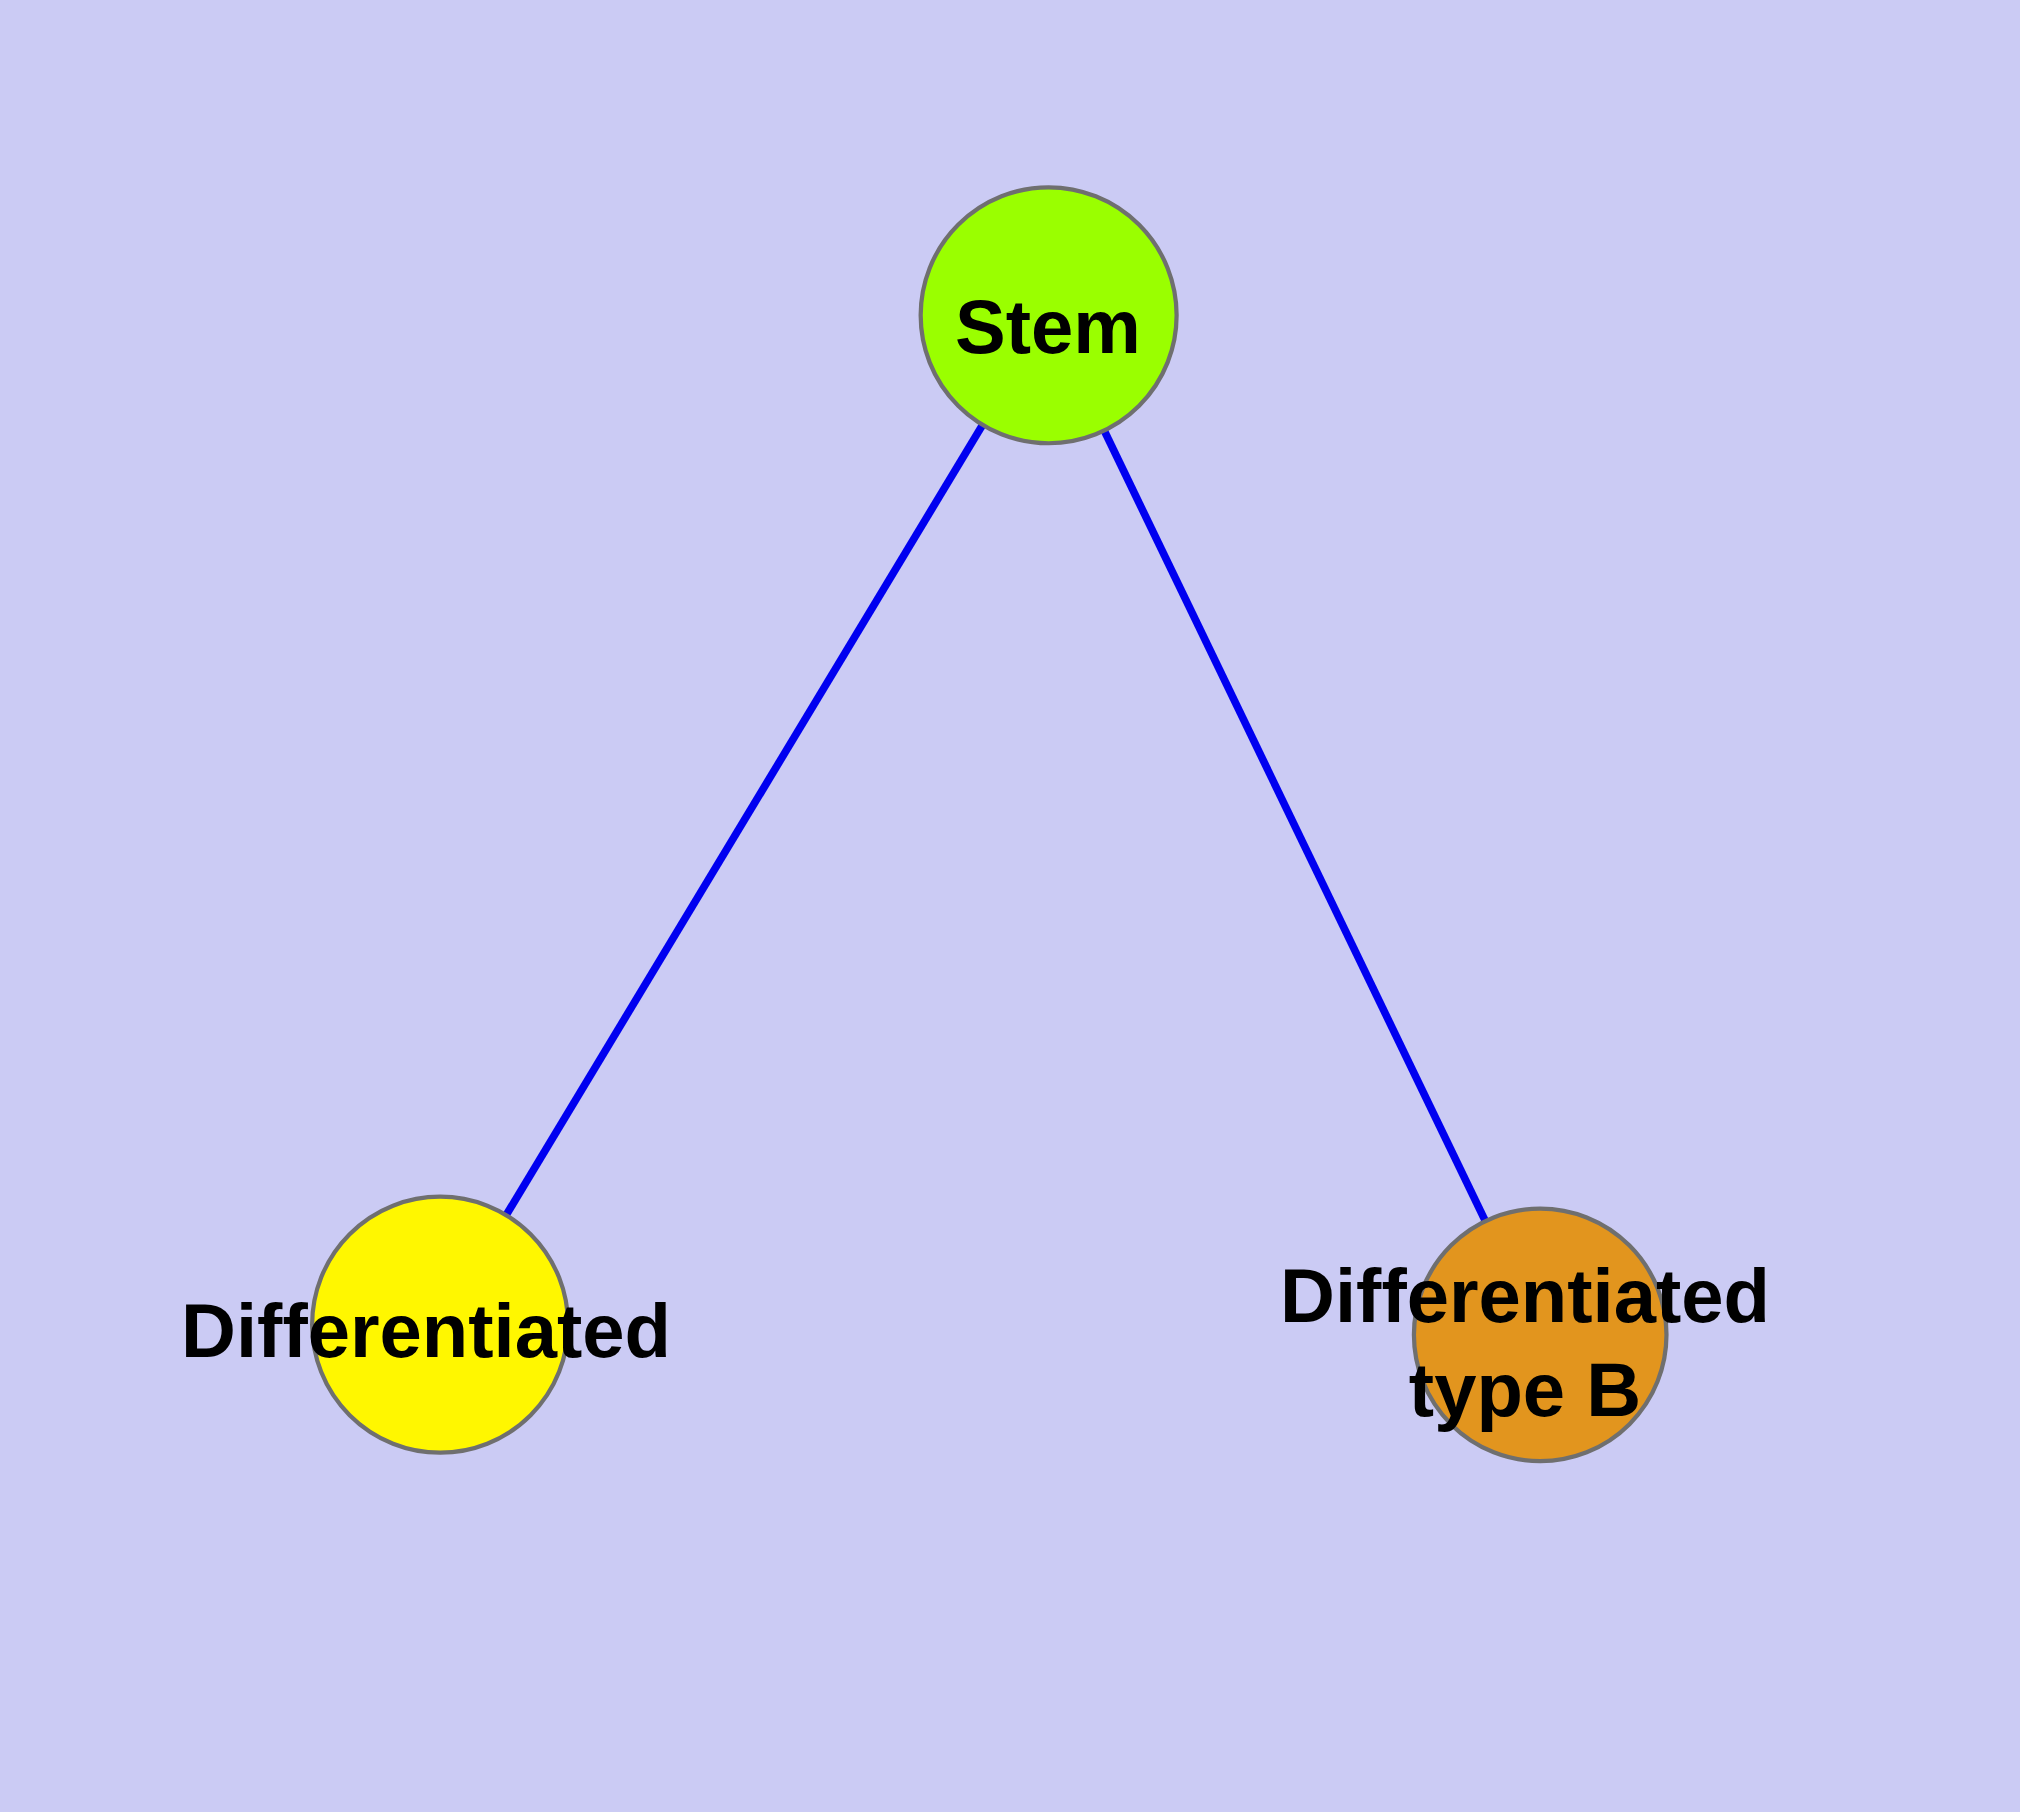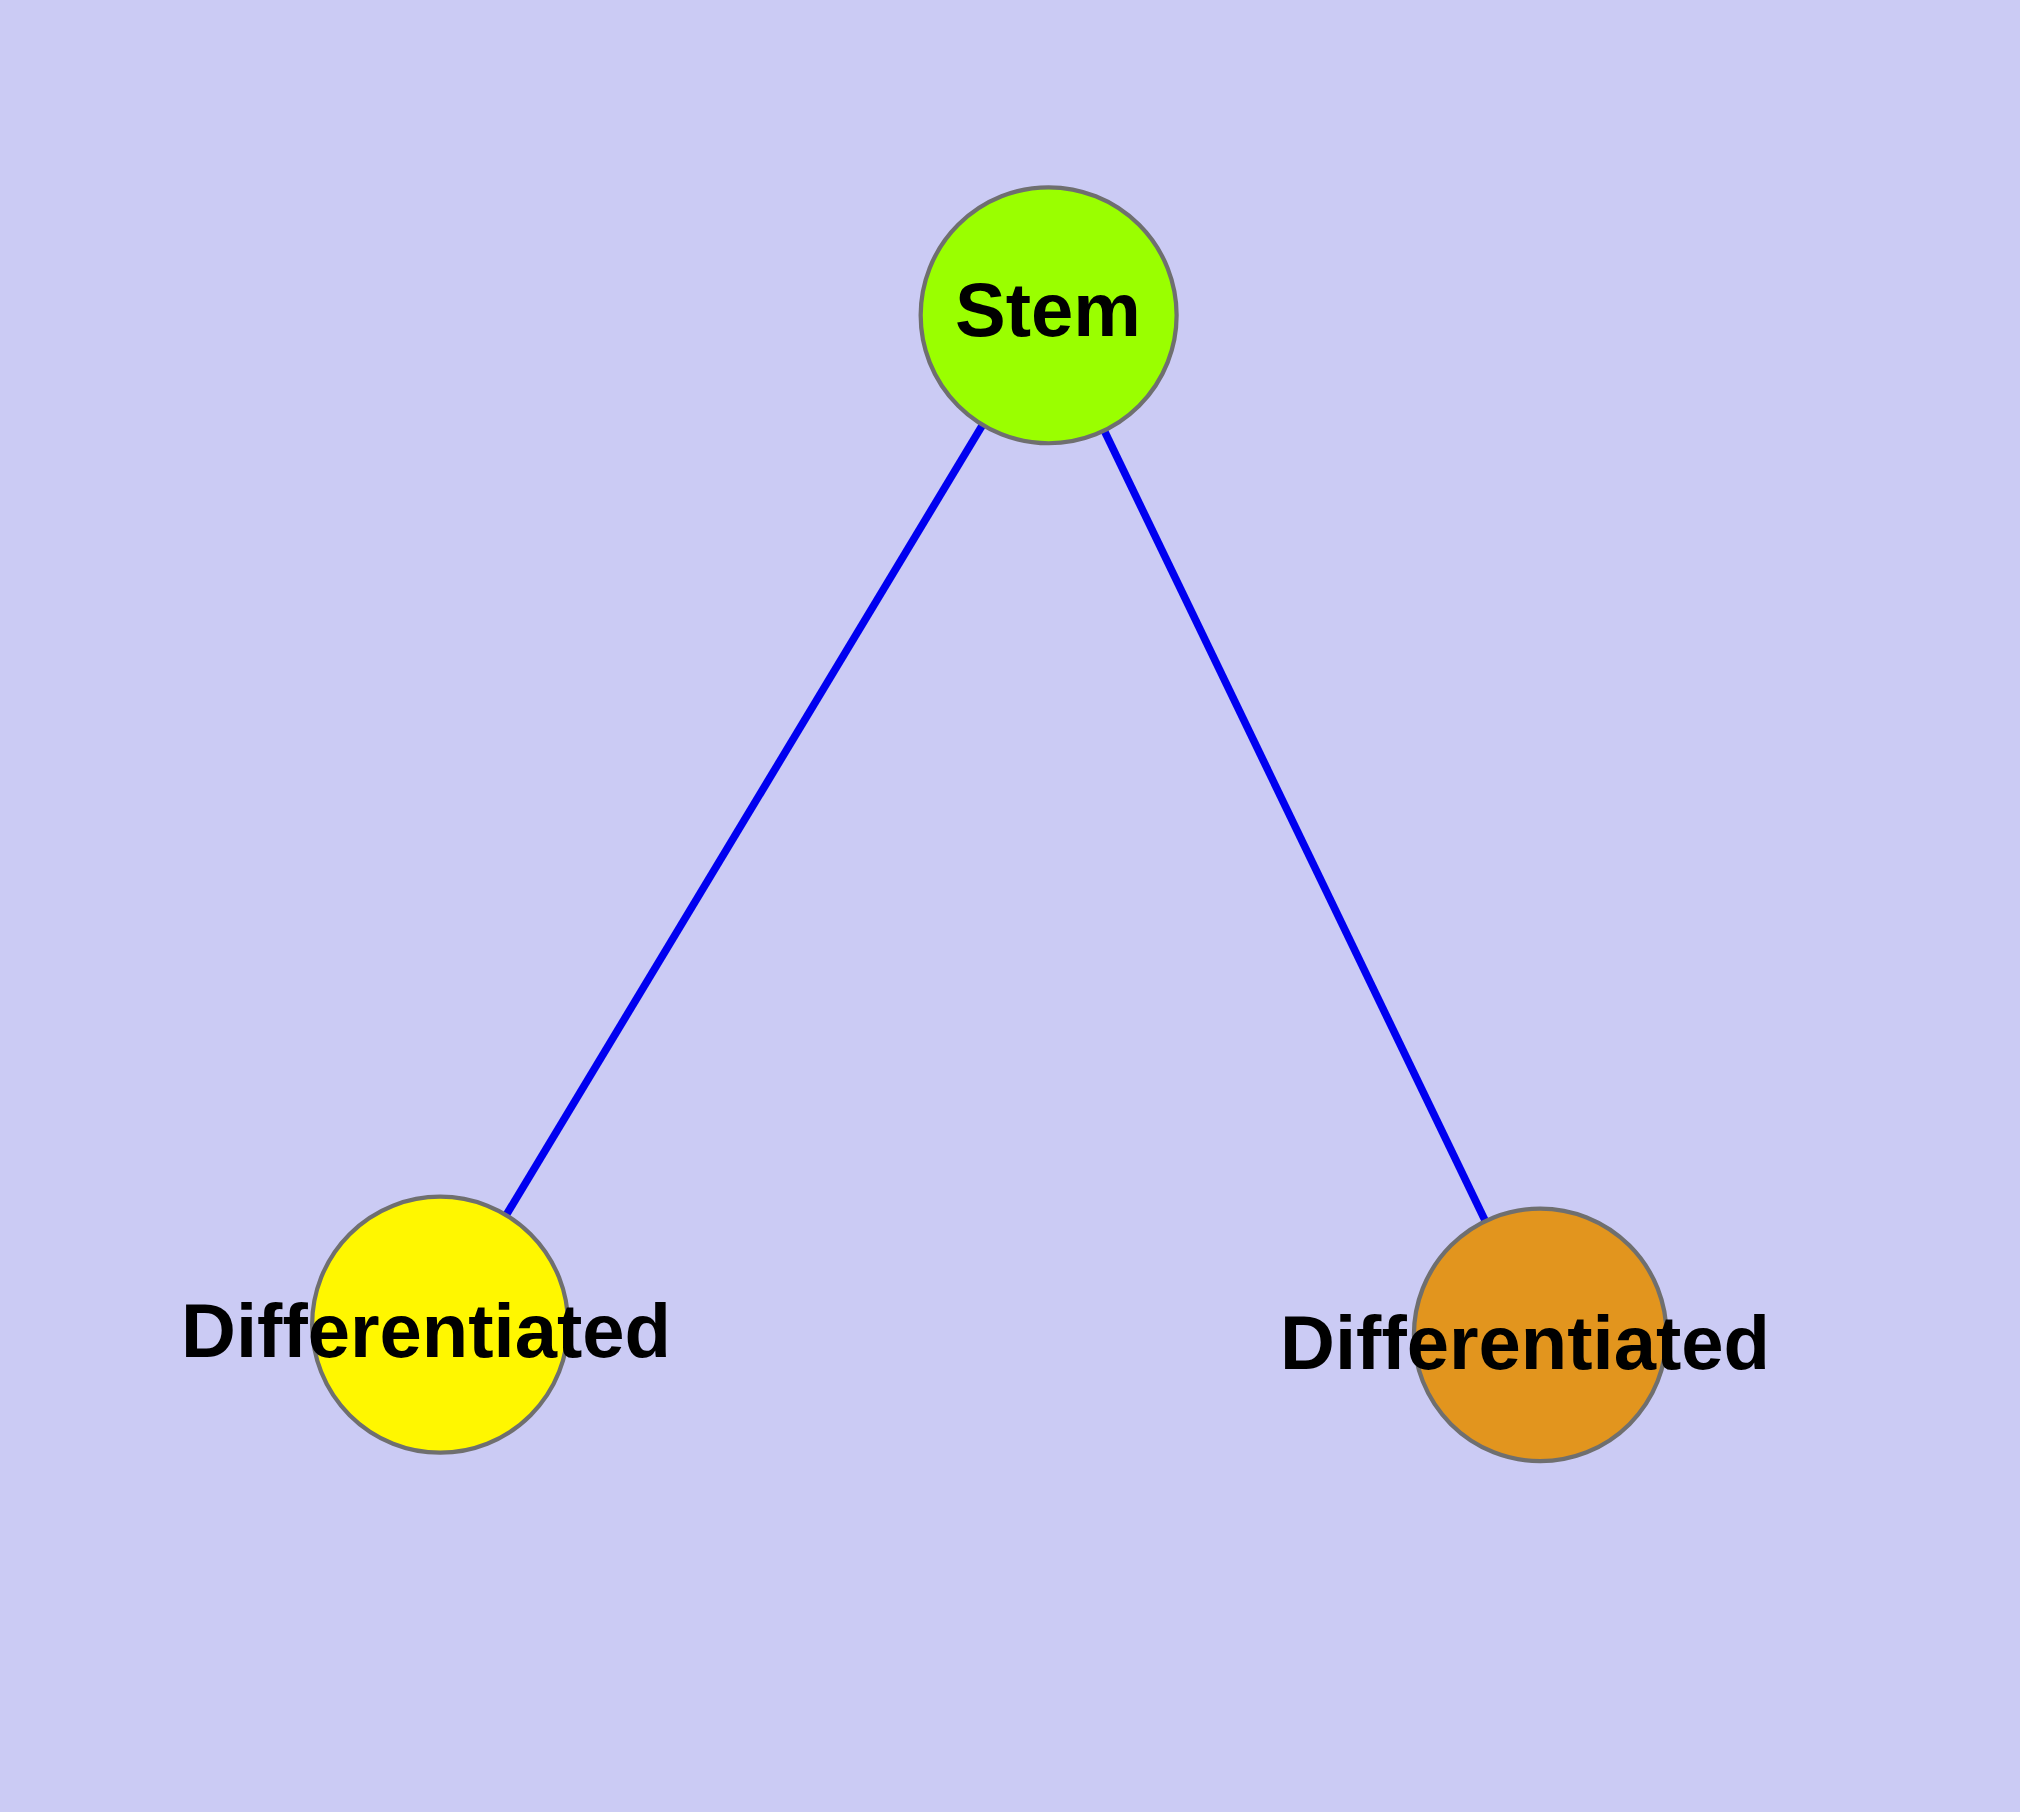--- a/index.html
+++ b/index.html
@@ -52,26 +52,27 @@
 
     <line class="edge" x1="1237" y1="372" x2="1817" y2="1575" stroke="#0000f0"></line>
 
     <circle class="node" cx="1237" cy="372" r="151" fill="#9aff00" stroke="#6f6f6f"></circle>
 
     <circle class="node" cx="519" cy="1563" r="151" fill="#fff700" stroke="#6f6f6f"></circle>
 
     <circle class="node" cx="1817" cy="1575" r="149" fill="#e2951e" stroke="#6f6f6f"></circle>
   </svg>
 
-  <div class="label" style="left: 1048px; top: 310px; color: rgb(0, 0, 0);">
+  <div class="label" style="left: 1048px; top: 327px; color: rgb(0, 0, 0);">
     <span class="line">Stem</span>
   </div>
 
   <div class="label" style="left: 426px; top: 1331px; color: rgb(0, 0, 0);">
     <span class="line">Differentiated</span>
   </div>
 
   <div class="label" style="left: 1525px; top: 1343px; color: rgb(0, 0, 0);">
     <span class="line">Differentiated</span>
+    <span class="line">type B</span>
   </div>
 
 </div>
 
 
 </body></html>

